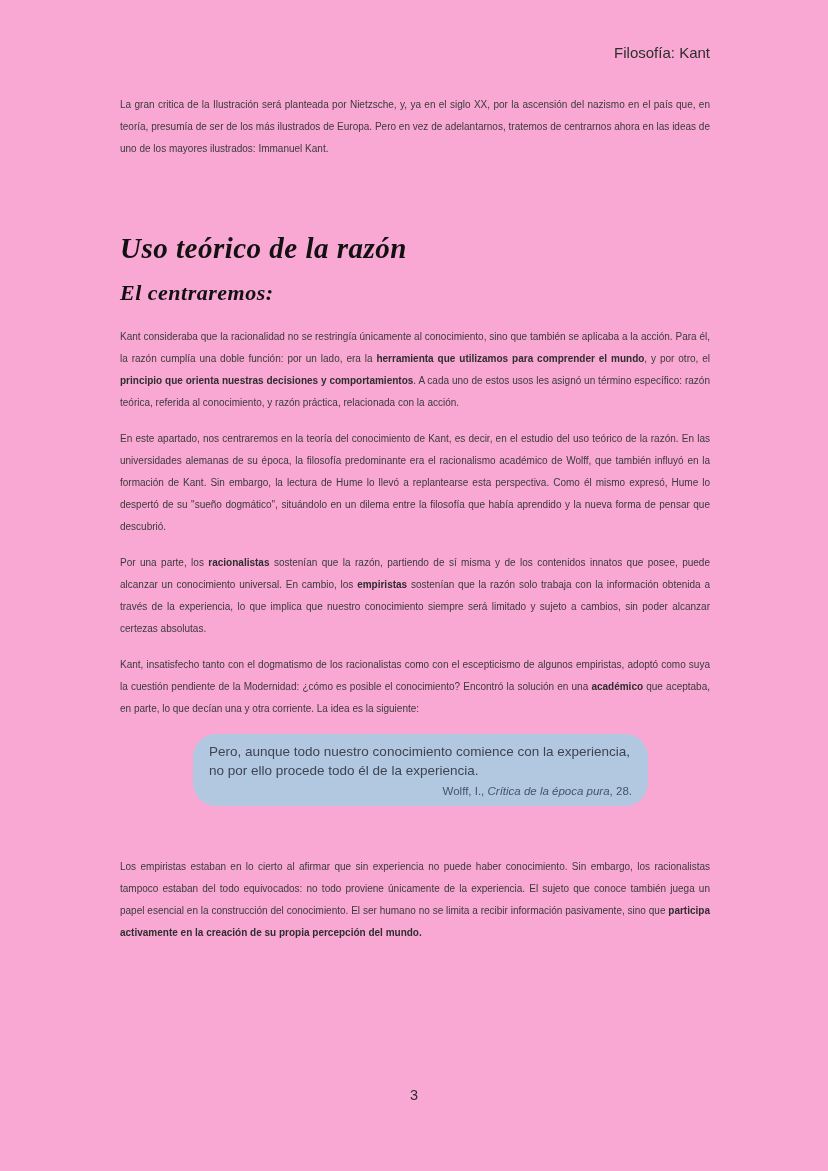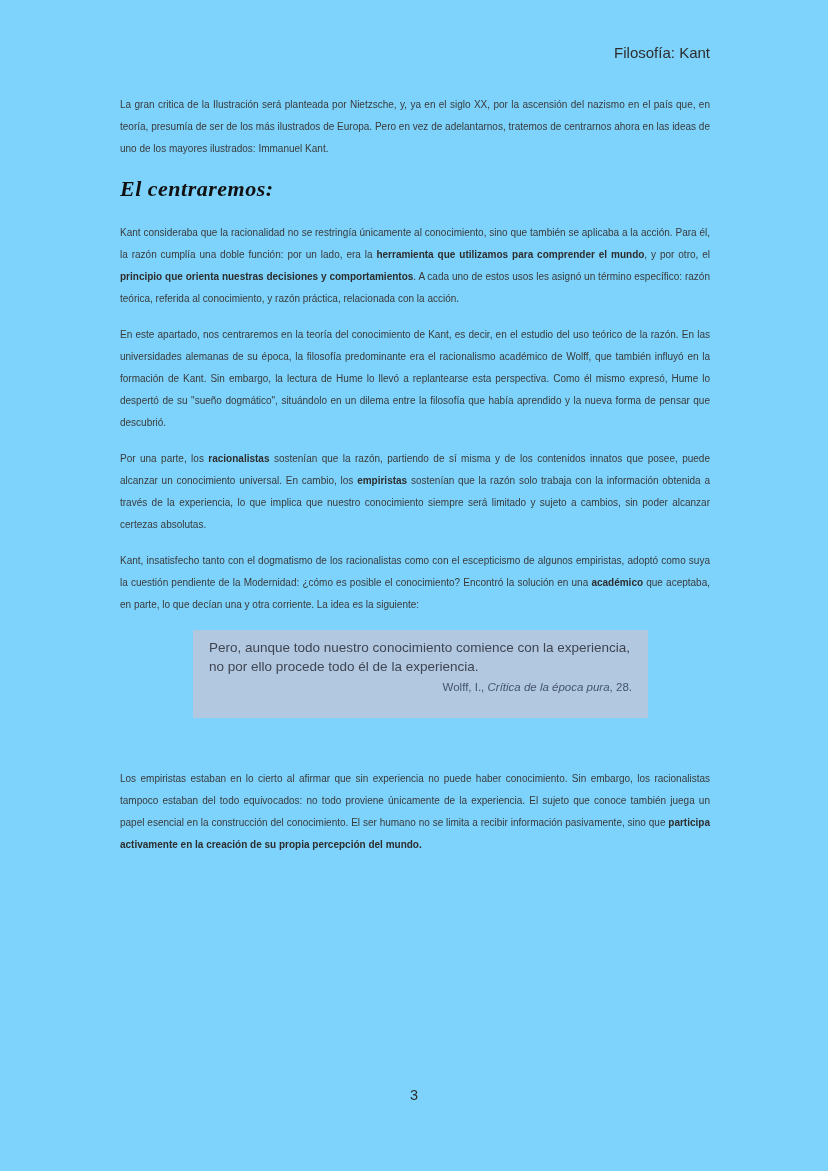--- a/index.html
+++ b/index.html
@@ -9,21 +9,21 @@
     --quote-text: #3e4450;
     --attribution-text: #44546a;
   }
   * { margin: 0; padding: 0; box-sizing: border-box; }
   html, body { background: #ffffff; }
   .page {
     position: relative;
     width: 828px;
     height: 1171px;
     margin: 0 auto;
-    background: #7dd3fc;
+    background: #f9a8d4;
     font-family: "Liberation Sans", sans-serif;
     color: var(--body-text);
     overflow: hidden;
   }
   .content {
     padding: 42px 118px 0 120px;
   }
   .doc-header {
     text-align: right;
     font-size: 15px;
@@ -56,21 +56,22 @@
     line-height: 30px;
     color: var(--heading-text);
     margin-top: 12px;
     margin-bottom: 18px;
     letter-spacing: 0.5px;
   }
   .quote-box {
     width: 455px;
     margin: 2px 0 50px 73px;
     background: var(--quote-bg);
-    padding: 9px 16px 24px 16px;
+    padding: 9px 16px 8px 16px;
+    border-radius: 23px;
   }
   .quote-text {
     font-size: 13.5px;
     line-height: 18.5px;
     color: var(--quote-text);
     text-align: left;
   }
   .quote-attr {
     margin-top: 4px;
     text-align: right;
@@ -92,20 +93,21 @@
 </head>
 <body>
 
 <div class="page">
   <div class="content">
 
     <div class="doc-header">Filosofía: Kant</div>
 
     <p class="body-par">La gran critica de la Ilustración será planteada por Nietzsche, y, ya en el siglo XX, por la ascensión del nazismo en el país que, en teoría, presumía de ser de los más ilustrados de Europa. Pero en vez de adelantarnos, tratemos de centrarnos ahora en las ideas de uno de los mayores ilustrados: Immanuel Kant.</p>
 
+    <h1 class="script-h1">Uso teórico de la razón</h1>
     <h2 class="script-h2">El centraremos:</h2>
 
     <p class="body-par">Kant consideraba que la racionalidad no se restringía únicamente al conocimiento, sino que también se aplicaba a la acción. Para él, la razón cumplía una doble función: por un lado, era la <strong>herramienta que utilizamos para comprender el mundo</strong>, y por otro, el <strong>principio que orienta nuestras decisiones y comportamientos</strong>. A cada uno de estos usos les asignó un término específico: razón teórica, referida al conocimiento, y razón práctica, relacionada con la acción.</p>
     <p class="body-par">En este apartado, nos centraremos en la teoría del conocimiento de Kant, es decir, en el estudio del uso teórico de la razón. En las universidades alemanas de su época, la filosofía predominante era el racionalismo académico de Wolff, que también influyó en la formación de Kant. Sin embargo, la lectura de Hume lo llevó a replantearse esta perspectiva. Como él mismo expresó, Hume lo despertó de su "sueño dogmático", situándolo en un dilema entre la filosofía que había aprendido y la nueva forma de pensar que descubrió.</p>
     <p class="body-par">Por una parte, los <strong>racionalistas</strong> sostenían que la razón, partiendo de sí misma y de los contenidos innatos que posee, puede alcanzar un conocimiento universal. En cambio, los <strong>empiristas</strong> sostenían que la razón solo trabaja con la información obtenida a través de la experiencia, lo que implica que nuestro conocimiento siempre será limitado y sujeto a cambios, sin poder alcanzar certezas absolutas.</p>
     <p class="body-par">Kant, insatisfecho tanto con el dogmatismo de los racionalistas como con el escepticismo de algunos empiristas, adoptó como suya la cuestión pendiente de la Modernidad: ¿cómo es posible el conocimiento? Encontró la solución en una <strong>académico</strong> que aceptaba, en parte, lo que decían una y otra corriente. La idea es la siguiente:</p>
 
     <div class="quote-box">
       <div class="quote-text">Pero, aunque todo nuestro conocimiento comience con la experiencia, no por ello procede todo él de la experiencia.</div>
       <div class="quote-attr"><span>Wolff, I., </span><span class="book-title">Crítica de la época pura</span><span>, 28.</span></div>

